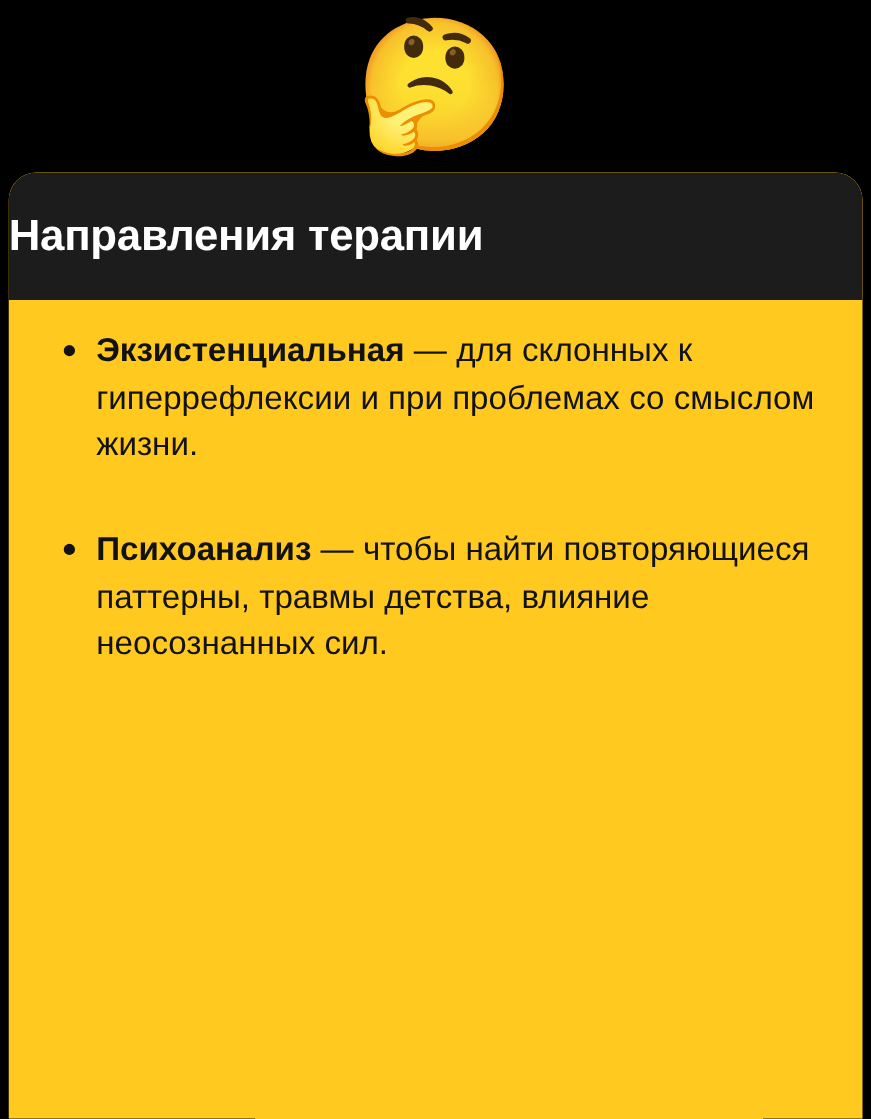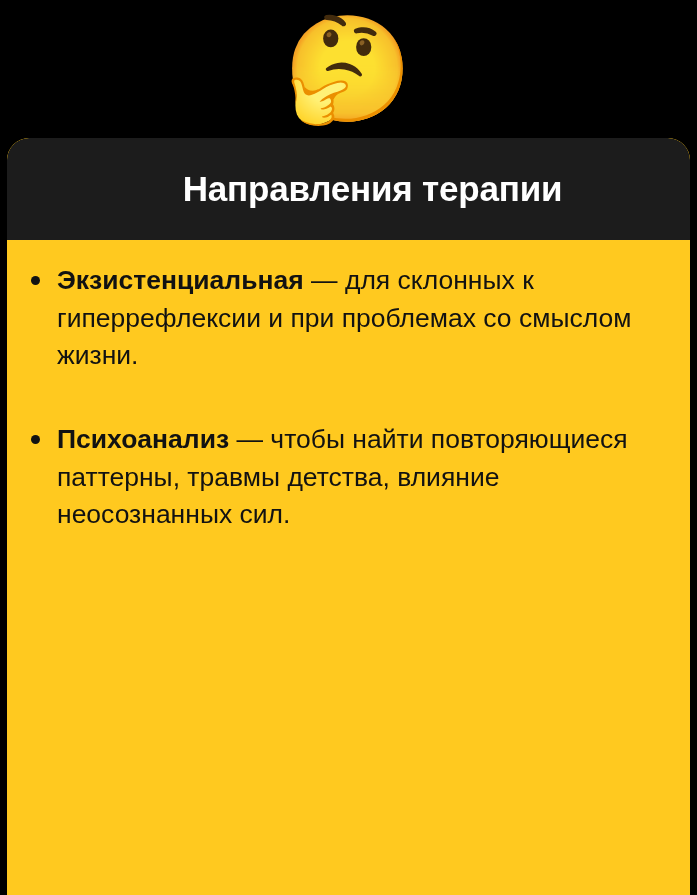--- a/index.html
+++ b/index.html
@@ -41,33 +41,31 @@
     background: #ffc91f;
     border-radius: 22px 22px 0 0;
     overflow: hidden;
   }
   .card-header {
     background: #1c1c1c;
     border-radius: 22px 22px 0 0;
     height: 102px;
     display: flex;
     align-items: center;
-    justify-content: center;
-    padding-left: 48px;
   }
   .card-title {
     color: #ffffff;
     font-size: 35px;
     font-weight: bold;
     letter-spacing: -0.2px;
     text-align: center;
     margin: 0;
   }
   .card-body {
-    padding: 22px 30px 10px 14px;
+    padding: 22px 30px 10px 34px;
   }
   ul.items {
     list-style: none;
     margin: 0;
     padding: 0;
   }
   li.item {
     position: relative;
     padding-left: 36px;
     margin-bottom: 46px;

